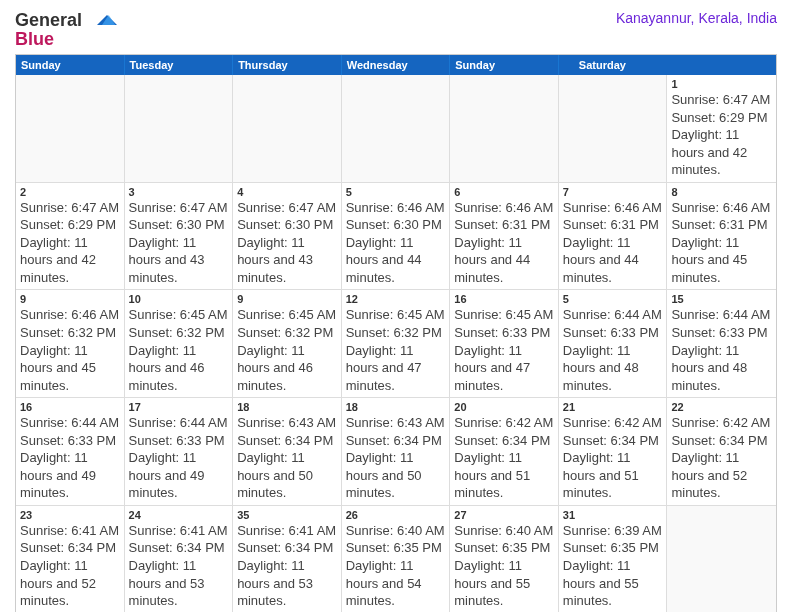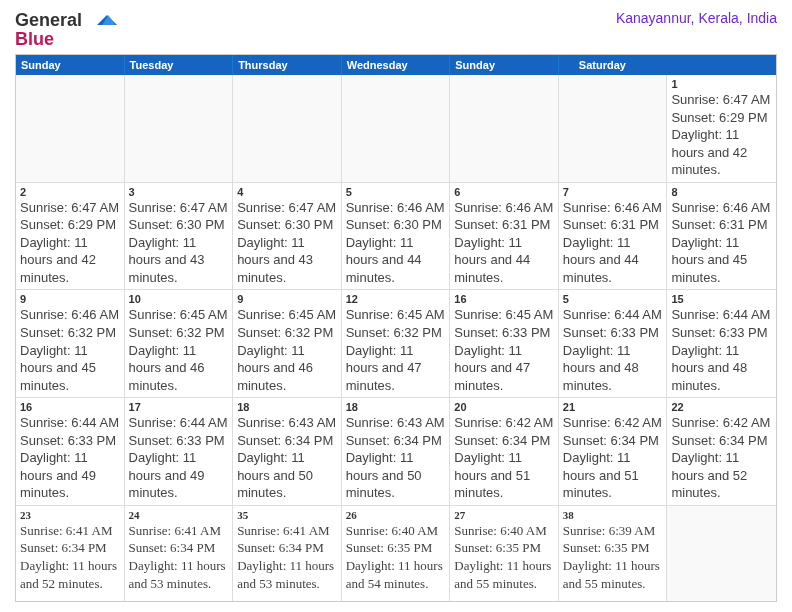--- a/index.html
+++ b/index.html
@@ -74,21 +74,21 @@
       flex: 1;
       display: flex;
       flex-direction: column;
     }
     .cal-row {
       flex: 1;
       display: grid;
       grid-template-columns: repeat(7, 1fr);
       border-bottom: 1px solid #ddd;
     }
-    .cal-row:last-child { border-bottom: none; font-family: Liberation Serif, serif; }
+    .cal-row:last-child { border-bottom: none; }
     .cal-cell {
       border-right: 1px solid #ddd;
       padding: 3px 4px;
       font-size: 9px;
       color: #333;
       vertical-align: top;
       min-height: 0;
     }
     .cal-cell:last-child { border-right: none; }
     .cal-cell.empty { background: #f9f9f9; }
@@ -308,21 +308,21 @@
 Sunset: 6:35 PM
 Daylight: 11 hours and 54 minutes.</div>
           </div>
           <div class="cal-cell">
             <span class="day-num">27</span>
             <div class="day-info" style="white-space: pre-line;">Sunrise: 6:40 AM
 Sunset: 6:35 PM
 Daylight: 11 hours and 55 minutes.</div>
           </div>
           <div class="cal-cell">
-            <span class="day-num">38</span>
+            <span class="day-num">31</span>
             <div class="day-info" style="white-space: pre-line;">Sunrise: 6:39 AM
 Sunset: 6:35 PM
 Daylight: 11 hours and 55 minutes.</div>
           </div>
           <div class="cal-cell empty"></div>
         </div>
       </div>
   </div>
 </div>
 

